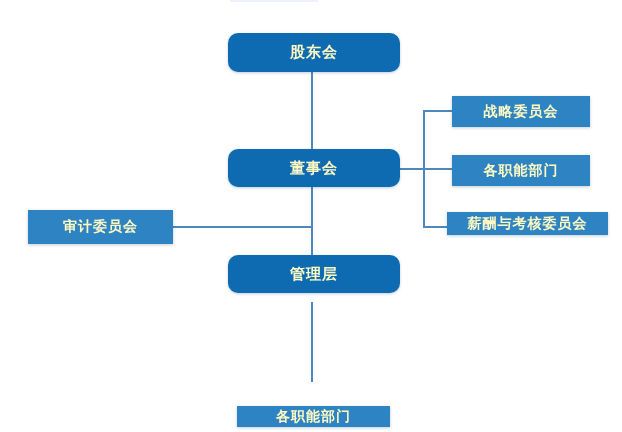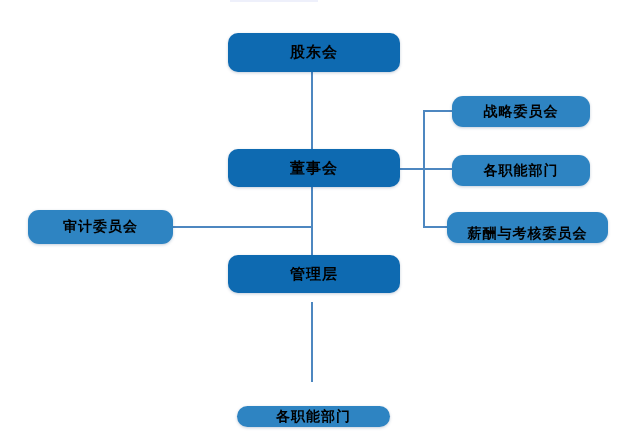--- a/index.html
+++ b/index.html
@@ -13,35 +13,35 @@
     width: 622px;
     height: 432px;
     background: #ffffff;
     overflow: hidden;
   }
   .node {
     position: absolute;
     display: flex;
     align-items: center;
     justify-content: center;
-    color: #000000;
+    color: #fef9c3;
     font-weight: bold;
     box-shadow: 0 1px 3px rgba(20, 60, 110, 0.25);
     box-sizing: border-box;
     letter-spacing: 1px;
     white-space: nowrap;
   }
   .node.primary {
     background: #0e6ab1;
     border-radius: 10px;
     font-size: 15px;
   }
   .node.secondary {
     background: #2e84c2;
-    border-radius: 11px;
+    border-radius: 0;
     font-size: 14px;
   }
   .connector {
     position: absolute;
     background: #4d87c0;
   }
   .connector.v { width: 2px; }
   .connector.h { height: 2px; }
   .artifact-line {
     position: absolute;
@@ -51,21 +51,21 @@
   
   #node-shareholders { left: 228px; top: 33px;  width: 172px; height: 39px; }
   #node-board        { left: 228px; top: 149px; width: 172px; height: 38px; }
   #node-management   { left: 228px; top: 255px; width: 172px; height: 38px; }
   #node-departments  { left: 237px; top: 382px; width: 153px; height: 21px; margin-top: 24px; }
 
   
   #node-secretary    { left: 28px;  top: 210px; width: 145px; height: 34px; }
   #node-committee-0  { left: 452px; top: 96px;  width: 138px; height: 31px; }
   #node-committee-1  { left: 452px; top: 155px; width: 138px; height: 31px; }
-  #node-committee-2  { left: 447px; top: 212px; width: 161px; height: 31px; align-items: flex-end; }
+  #node-committee-2  { left: 447px; top: 212px; width: 161px; height: 23px; }
 
   
   #conn-shareholders-board { left: 311px; top: 72px;  height: 77px; }
   #conn-board-management   { left: 311px; top: 187px; height: 77px; }
   #conn-management-depts   { left: 311px; top: 302px; height: 80px; }
 
   
   #conn-board-right        { left: 400px; top: 168px; width: 52px; }
   #conn-committee-spine    { left: 423px; top: 110px; height: 117px; }
   #conn-committee-top      { left: 423px; top: 110px; width: 29px; }

